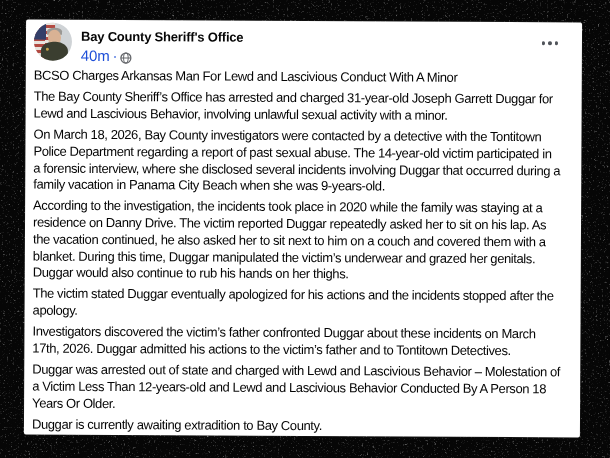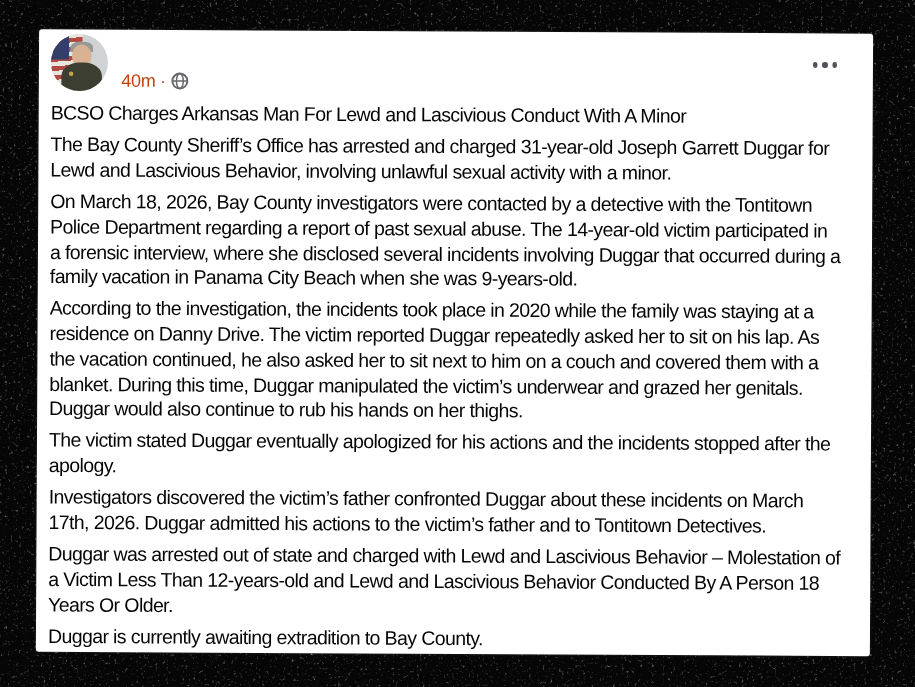--- a/index.html
+++ b/index.html
@@ -23,21 +23,21 @@
   .av-flag{position:absolute;left:-3px;top:-2px;width:24px;height:44px;
     background:repeating-linear-gradient(175deg,#b34a42 0 3px,#e8e4de 3px 6px);}
   .av-canton{position:absolute;left:-3px;top:-2px;width:15px;height:19px;background:#333f69;}
   .av-head{position:absolute;left:14px;top:7px;width:13px;height:15px;background:#d9b294;border-radius:50% 50% 45% 45%;}
   .av-hair{position:absolute;left:13px;top:5px;width:15px;height:7px;background:#9a9894;border-radius:50% 50% 0 0;}
   .av-body{position:absolute;left:7px;top:19px;width:27px;height:20px;background:#3b3e30;border-radius:45% 45% 0 0;}
   .av-badge{position:absolute;left:12px;top:25px;width:3px;height:3px;background:#c9a54b;border-radius:50%;}
   
   .author{position:absolute;left:47px;top:7px;font-size:13px;font-weight:700;
           color:#050505;letter-spacing:-0.2px;cursor:pointer;}
-  .meta{position:absolute;left:47px;top:25px;font-size:12px;color:#c2410c;
+  .meta{position:absolute;left:47px;top:25px;font-size:15px;color:#1d4ed8;
         letter-spacing:-0.2px;display:flex;align-items:center;gap:3px;}
   .globe{display:inline-block;width:12px;height:12px;}
   .menu-dots{position:absolute;right:14px;top:15px;display:flex;gap:3px;cursor:pointer;padding:2px;}
   .menu-dots i{width:3.5px;height:3.5px;border-radius:50%;background:#50545a;display:block;}
   
   .post-body p{
     margin:0 0 4.5px 0;
     font-size:13px;line-height:16.7px;letter-spacing:-0.4px;
     color:#050505;white-space:pre-line;
   }
@@ -61,20 +61,21 @@
 
       <div class="avatar">
         <div class="av-flag"></div>
         <div class="av-canton"></div>
         <div class="av-hair"></div>
         <div class="av-head"></div>
         <div class="av-body"></div>
         <div class="av-badge"></div>
       </div>
 
+      <div class="author">Bay County Sheriff's Office</div>
 
       <div class="meta">
         <span>40m</span>
         <span>·</span>
         <span class="globe">
           <svg width="12" height="12" viewBox="0 0 12 12">
             <circle cx="6" cy="6" r="5" fill="none" stroke="#65676b" stroke-width="1.3"></circle>
             <ellipse cx="6" cy="6" rx="2.3" ry="5" fill="none" stroke="#65676b" stroke-width="1"></ellipse>
             <line x1="1" y1="6" x2="11" y2="6" stroke="#65676b" stroke-width="1"></line>
           </svg>

